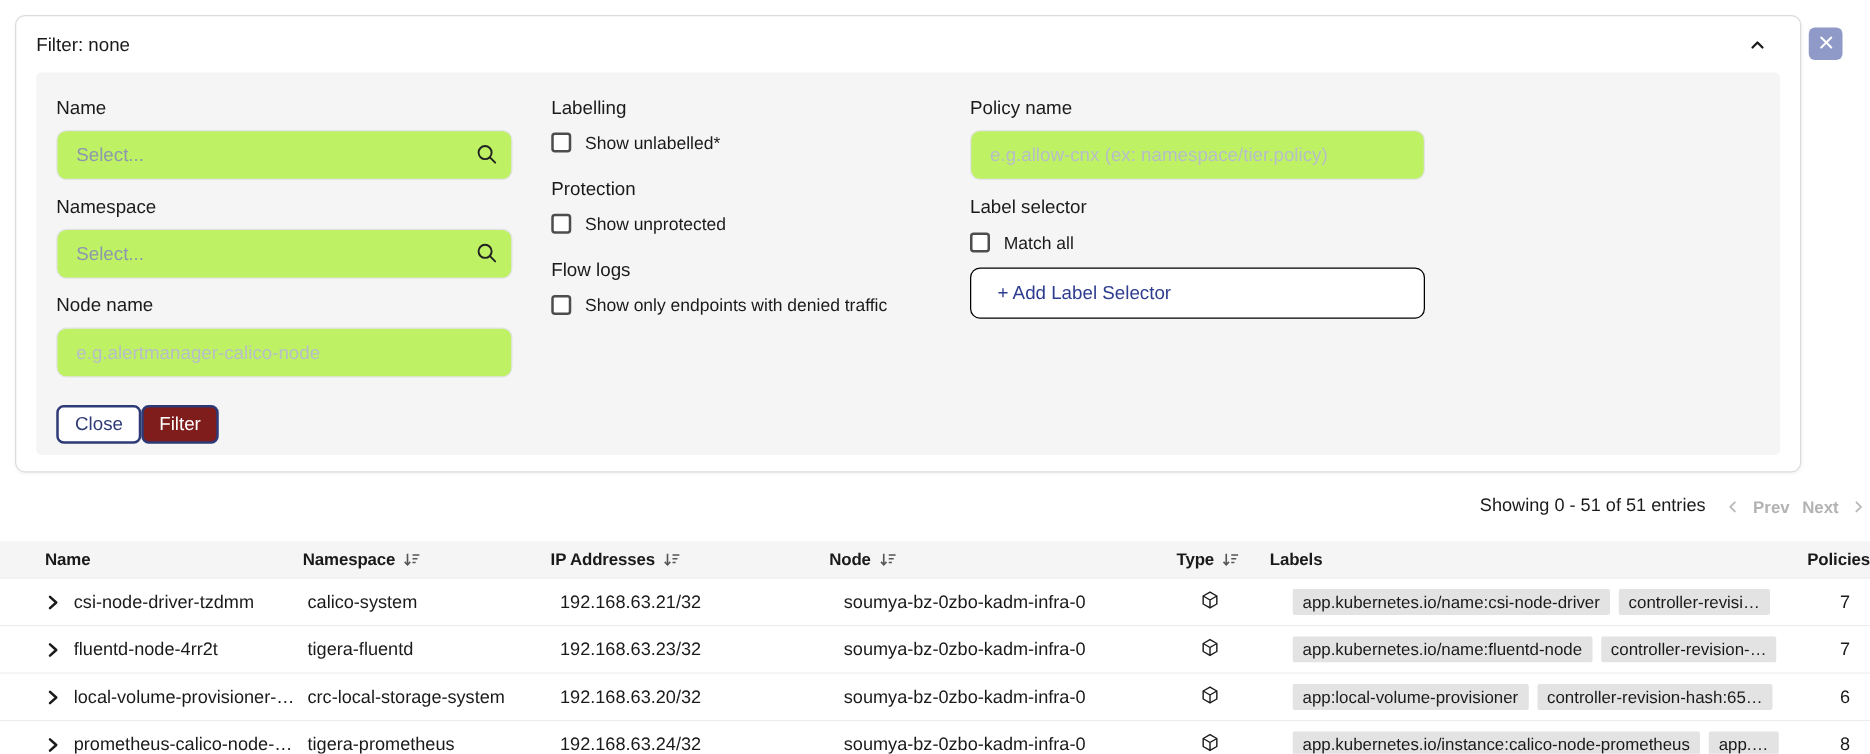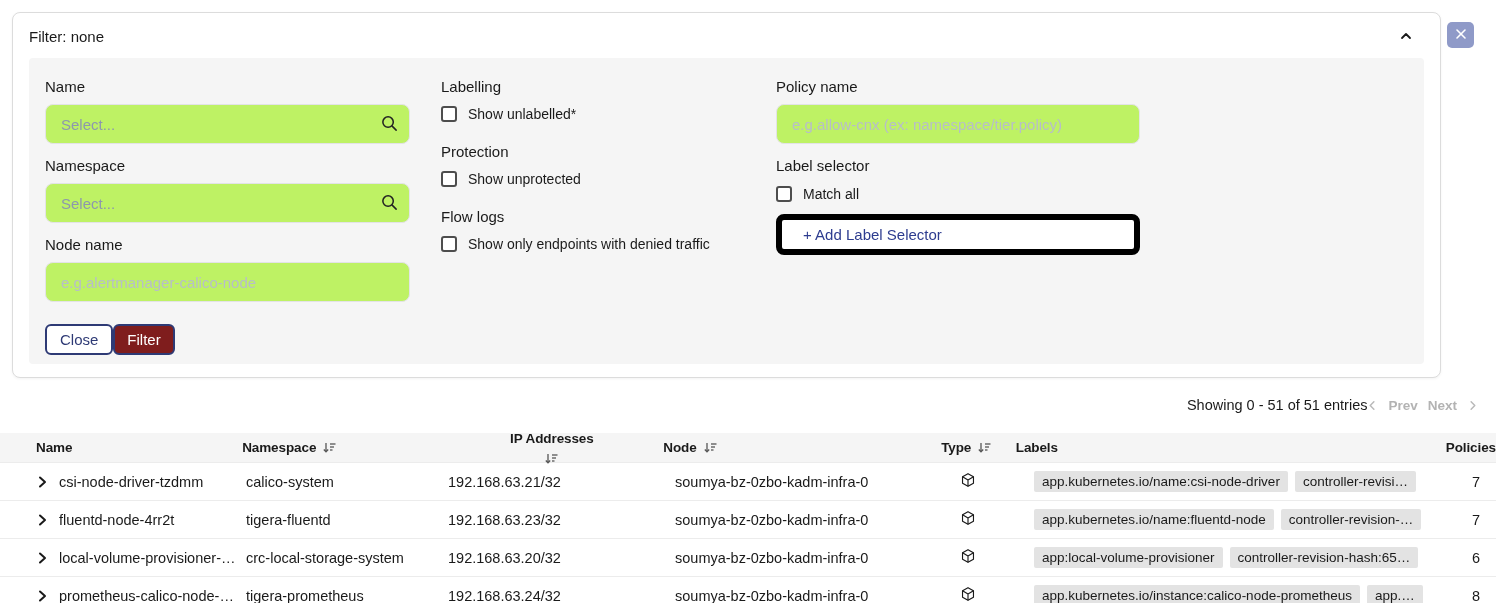--- a/index.html
+++ b/index.html
@@ -28,53 +28,53 @@
     font-family:"Liberation Sans", sans-serif; color:#333; }
   input.text-input::placeholder { color:#b7bdc9; opacity:1; }
   input.select-like::placeholder { color:#8d97ad; }
   .search-icon { position:absolute; right:11px; top:10px; line-height:0; }
 
   .group-heading { font-size:15px; font-weight:400; margin-bottom:11px; }
   .check-row { display:flex; align-items:center; gap:11px; margin-bottom:21px; font-size:14px; }
   .checkbox { width:16px; height:16px; border:2px solid #4d4d4d; border-radius:3px;
     background:#fff; flex:none; cursor:pointer; }
 
-  .add-selector-btn { width:100%; height:41px; background:#fff; border:6px solid #000000;
+  .add-selector-btn { width:100%; height:41px; background:#fff; border:1px solid #000000;
     border-radius:8px; color:#2d3c8f; font-size:15px; text-align:left; padding:0 21px;
     font-family:"Liberation Sans", sans-serif; cursor:pointer; }
 
   .btn-row { display:flex; margin-top:22px; }
   .btn { font-size:15px; border-radius:6px; cursor:pointer; font-family:"Liberation Sans", sans-serif; }
   .btn-close { background:#fff; border:2px solid #2e3a75; color:#2e3a75; padding:5px 13px; }
   .btn-filter { background:#7f1d1d; border:2px solid #2e3a75; color:#fff; padding:5px 12px; }
 
   .dismiss-btn { position:absolute; right:22px; top:22px; width:27px; height:26px;
     background:#8f9ac8; border:none; border-radius:5px; color:#fff; font-size:14px;
     display:flex; align-items:center; justify-content:center; cursor:pointer; }
 
   
-  .pagination { position:absolute; top:397px; right:18px; display:flex; align-items:center;
-    gap:0; }
+  .pagination { position:absolute; top:397px; right:4px; display:flex; align-items:center;
+    gap:17px; }
   .page-summary { font-size:14.5px; }
   .page-controls { display:flex; align-items:center; gap:10px; color:#b3b3b3;
     font-size:13.5px; font-weight:700; }
   .page-link { cursor:default; }
   .pg-chevron { line-height:0; }
 
   
   .endpoint-table { position:absolute; top:433px; left:0; width:1496px; }
   .thead { display:flex; align-items:center; background:#f5f5f5; height:30px;
     font-weight:700; font-size:13.5px; letter-spacing:-0.1px; border-bottom:1px solid #ececec; }
   .th { display:flex; align-items:center; gap:7px; }
   .trow { display:flex; align-items:center; height:38px; background:#fff;
     border-bottom:1px solid #ececec; font-size:14.5px; }
   .c-name { width:246px; padding-left:36px; }
   .row .c-name, .trow .c-name { display:flex; align-items:center; gap:11px; }
   .c-ns   { width:202px; }
-  .c-ip   { width:227px;flex-direction:column; }
+  .c-ip   { width:227px; }
   .c-node { width:283px; }
   .c-type { width:76px; }
   .c-labels { width:438px; display:flex; gap:7px; overflow:hidden; }
   .c-pol  { flex:1; }
   .expander { line-height:0; cursor:pointer; }
   .type-icon { line-height:0; margin-left:2px; }
   .tag { background:#e3e3e3; color:#1a1a1a; font-size:13.5px; padding:3px 8px;
     border-radius:2px; white-space:nowrap; flex:none; }
   .sort-icon { line-height:0; }
 </style>

